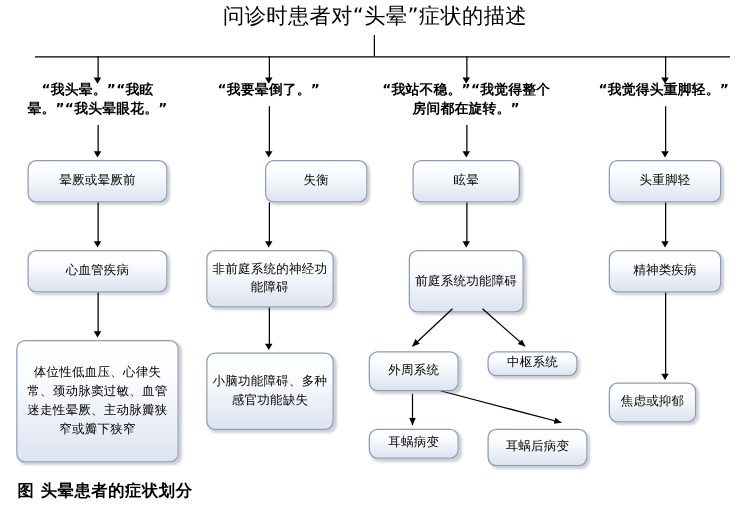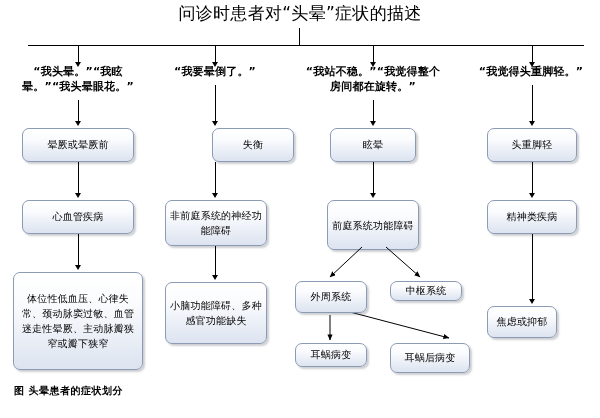--- a/index.html
+++ b/index.html
@@ -61,21 +61,21 @@
 
   
   .conn{
     position:absolute;width:1px;background:#000;
   }
   .diag{position:absolute;overflow:visible;}
 
   
   .caption{
     position:absolute;left:14px;top:384px;
-    font-size:10px;font-weight:bold;letter-spacing:0.5px;
+    font-size:13px;font-weight:bold;letter-spacing:0.5px;
   }
 </style>
 </head>
 <body>
 
 <div id="chart">
 
   <div class="title">问诊时患者对“头晕”症状的描述</div>
 
   <div class="stem-top" style="left:299px;top:28px;height:17px;"></div>

